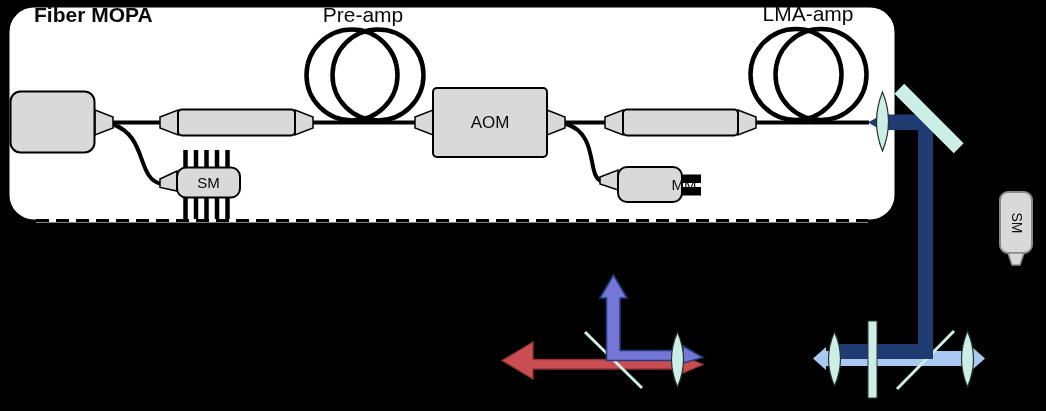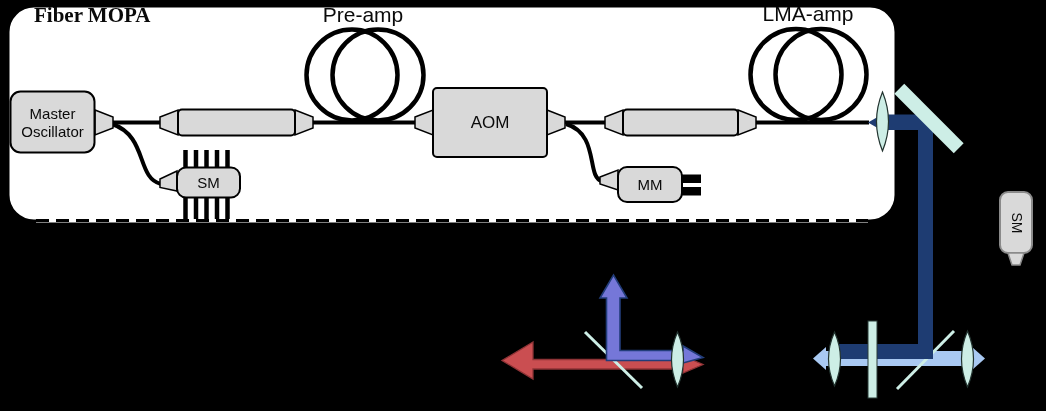--- a/index.html
+++ b/index.html
@@ -2,21 +2,21 @@
 <html><head>
 <meta charset="utf-8">
 <style>
   html,body{margin:0;padding:0;background:#000;}
   #canvas{position:relative;width:1046px;height:411px;background:#000;overflow:hidden;
           font-family:"Liberation Sans", sans-serif;}
   #scene{position:absolute;left:0;top:0;}
   .lbl{position:absolute;color:#0a0a0a;display:flex;align-items:center;justify-content:center;
        text-align:center;pointer-events:none;}
   .coil-lbl{font-size:21px;}
-  .title-lbl{font-size:21px;font-weight:bold;justify-content:flex-start;font-family:Liberation Serif, serif;}
+  .title-lbl{font-size:21px;font-weight:bold;justify-content:flex-start;}
   .box-lbl{font-size:15px;line-height:1.15;}
   .box-lbl.mid{font-size:17px;}
   .rot90{transform:rotate(90deg);font-size:14px;white-space:nowrap;}
 </style>
 </head>
 <body>
 
 <div id="canvas">
 
   <svg id="scene" width="1046" height="411" viewBox="0 0 1046 411">
@@ -114,22 +114,21 @@
       <rect x="1000" y="192" width="32" height="61" rx="8" fill="#d9d9d9" stroke="#8a8a8a" stroke-width="2"></rect>
       <polygon points="1008,253 1024,253 1020,265 1012,265" fill="#d9d9d9" stroke="#8a8a8a" stroke-width="1.5"></polygon>
     </g>
   </svg>
 
   <div class="lbl title-lbl" style="left:34px;top:3px;width:200px;height:24px;">Fiber MOPA</div>
 
   <div class="lbl coil-lbl" style="left:303px;top:3px;width:120px;height:24px;">Pre-amp</div>
   <div class="lbl coil-lbl" style="left:748px;top:2px;width:120px;height:24px;">LMA-amp</div>
 
-  <div class="lbl box-lbl" style="left:10px;top:92px;width:85px;height:61px;">Master Oscillator</div>
   <div class="lbl box-lbl mid" style="left:433px;top:88px;width:114px;height:69px;">AOM</div>
   <div class="lbl box-lbl" style="left:177px;top:167px;width:63px;height:31px;">SM</div>
-  <div class="lbl box-lbl" style="left:618px;top:167px;width:64px;height:35px;">MM</div>
+  <div class="lbl box-lbl" style="left:652px;top:167px;width:64px;height:35px;">MM</div>
 
   <div class="lbl" style="left:1000px;top:192px;width:32px;height:61px;">
     <span class="rot90">SM</span>
   </div>
 
 </div>
 
 </body></html>

